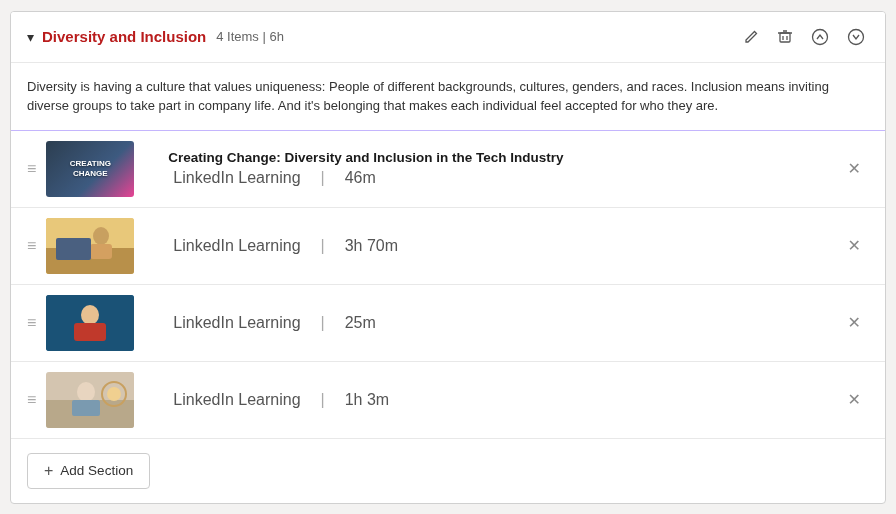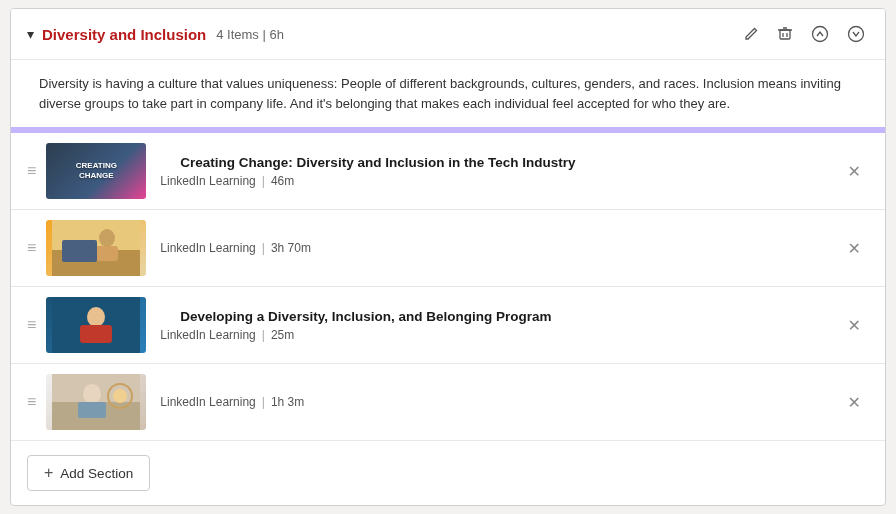--- a/index.html
+++ b/index.html
@@ -57,46 +57,46 @@
       cursor: pointer;
       padding: 4px;
       color: #555;
       font-size: 16px;
       display: flex;
       align-items: center;
       justify-content: center;
     }
     
     .section-description {
-      padding: 14px 16px 14px 28px;
+      padding: 14px 16px 14px 16px;
       font-size: 13px;
       color: #333;
       line-height: 1.5;
-      border-bottom: 6px solid #c4b5fd;
+      border-bottom: 1px solid #c4b5fd;
     }
     
     .course-list {
       padding: 0;
     }
     .course-item {
       display: flex;
       align-items: center;
       padding: 10px 16px;
       border-bottom: 1px solid #e8e8e8;
       position: relative;
     }
     .drag-handle {
       color: #aaa;
       font-size: 16px;
       margin-right: 10px;
       cursor: grab;
       flex-shrink: 0;
     }
     .course-thumbnail {
-      width: 100px;
+      width: 88px;
       height: 56px;
       border-radius: 3px;
       margin-right: 14px;
       flex-shrink: 0;
       overflow: hidden;
       display: flex;
       align-items: center;
       justify-content: center;
       font-size: 10px;
       font-weight: bold;
@@ -112,25 +112,26 @@
       flex: 1;
     }
     .course-title {
       font-size: 13.5px;
       font-weight: 600;
       color: #1a1a1a;
       margin-bottom: 4px;
       margin-left: 20px;
     }
     .course-sub {
-      font-size: 12px;
+      font-size: 16px;
       color: #555;
       display: flex;
       align-items: center;
-      gap: 6px;
+      gap: 20px;
+      margin-left: 25px;
     }
     .course-sub .divider {
       color: #aaa;
     }
     .remove-btn {
       background: none;
       border: none;
       cursor: pointer;
       font-size: 16px;
       color: #888;
@@ -244,21 +245,20 @@
     <div class="course-item">
       <span class="drag-handle">≡</span>
       <div class="course-thumbnail thumb-3">
         <svg width="88" height="56" viewBox="0 0 88 56">
           <rect width="88" height="56" fill="#1a5276"></rect>
           <ellipse cx="44" cy="20" rx="9" ry="10" fill="#e8c090"></ellipse>
           <rect x="28" y="28" width="32" height="18" rx="3" fill="#c0392b"></rect>
         </svg>
       </div>
       <div class="course-info">
-        <div class="course-title">Developing a Diversity, Inclusion, and Belonging Program</div>
         <div class="course-sub">
           <span>LinkedIn Learning</span>
           <span class="divider">|</span>
           <span>25m</span>
         </div>
       </div>
       <button class="remove-btn" title="Remove">✕</button>
     </div>
 
     <div class="course-item">

